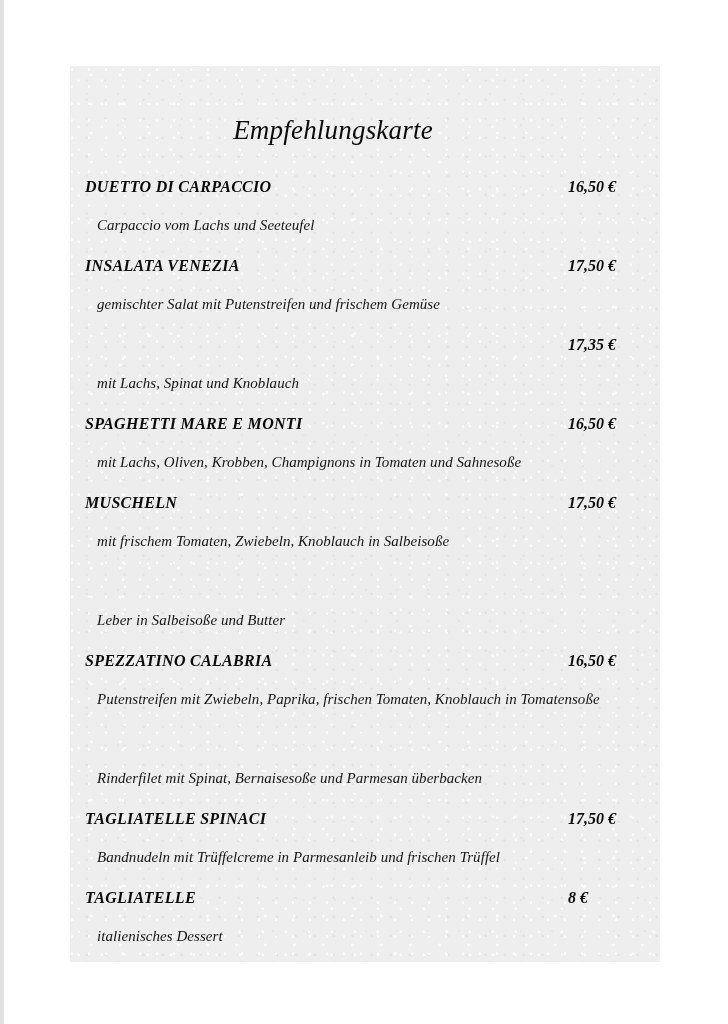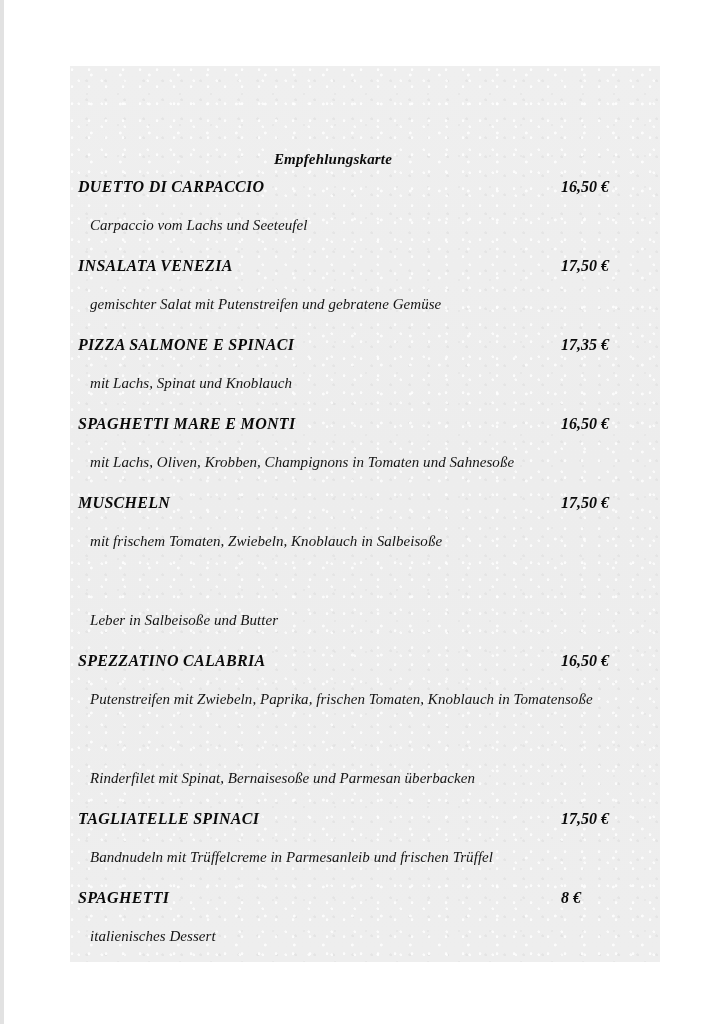--- a/index.html
+++ b/index.html
@@ -44,31 +44,30 @@
       linear-gradient(180deg, #efefef 0%, #ededed 45%, #eeeeee 100%);
     background-size: 17px 17px, 23px 23px, 29px 29px, 19px 19px, 31px 31px, 100% 100%;
   }
 
   .menu-title {
     position: absolute;
     left: 0;
     top: 49px;
     width: 526px;
     text-align: center;
-    font-size: 15px;
-    font-weight: bold;
+    font-size: 27px;
+    font-weight: normal;
     font-style: italic;
     color: #0b0b0b;
     letter-spacing: 0.2px;
-    margin-top: 36px;
   }
 
   .menu-list {
     position: absolute;
-    left: 8px;
+    left: 15px;
     top: 112px;
     width: 590px;
   }
 
   .menu-entry {
     position: relative;
     height: 79px;
   }
 
   .entry-head {
@@ -129,26 +128,25 @@
         <div class="entry-price">16,50 €</div>
       </div>
       <div class="entry-description">Carpaccio vom Lachs und Seeteufel</div>
     </div>
 
     <div class="menu-entry">
       <div class="entry-head">
         <div class="entry-name">INSALATA VENEZIA</div>
         <div class="entry-price">17,50 €</div>
       </div>
-      <div class="entry-description">gemischter Salat mit Putenstreifen und gebratene Gemüse</div>
+      <div class="entry-description">gemischter Salat mit Putenstreifen und frischem Gemüse</div>
     </div>
 
     <div class="menu-entry">
       <div class="entry-head">
-        <div class="entry-name">PIZZA SALMONE E SPINACI</div>
         <div class="entry-price">17,35 €</div>
       </div>
       <div class="entry-description">mit Lachs, Spinat und Knoblauch</div>
     </div>
 
     <div class="menu-entry">
       <div class="entry-head">
         <div class="entry-name">SPAGHETTI MARE E MONTI</div>
         <div class="entry-price">16,50 €</div>
       </div>
@@ -182,20 +180,20 @@
     <div class="menu-entry">
       <div class="entry-head">
         <div class="entry-name">TAGLIATELLE SPINACI</div>
         <div class="entry-price">17,50 €</div>
       </div>
       <div class="entry-description">Bandnudeln mit Trüffelcreme in Parmesanleib und frischen Trüffel</div>
     </div>
 
     <div class="menu-entry">
       <div class="entry-head">
-        <div class="entry-name">SPAGHETTI</div>
+        <div class="entry-name">TAGLIATELLE</div>
         <div class="entry-price">8 €</div>
       </div>
       <div class="entry-description">italienisches Dessert</div>
     </div>
 
   </div>
 </div>
 
 </body></html>

